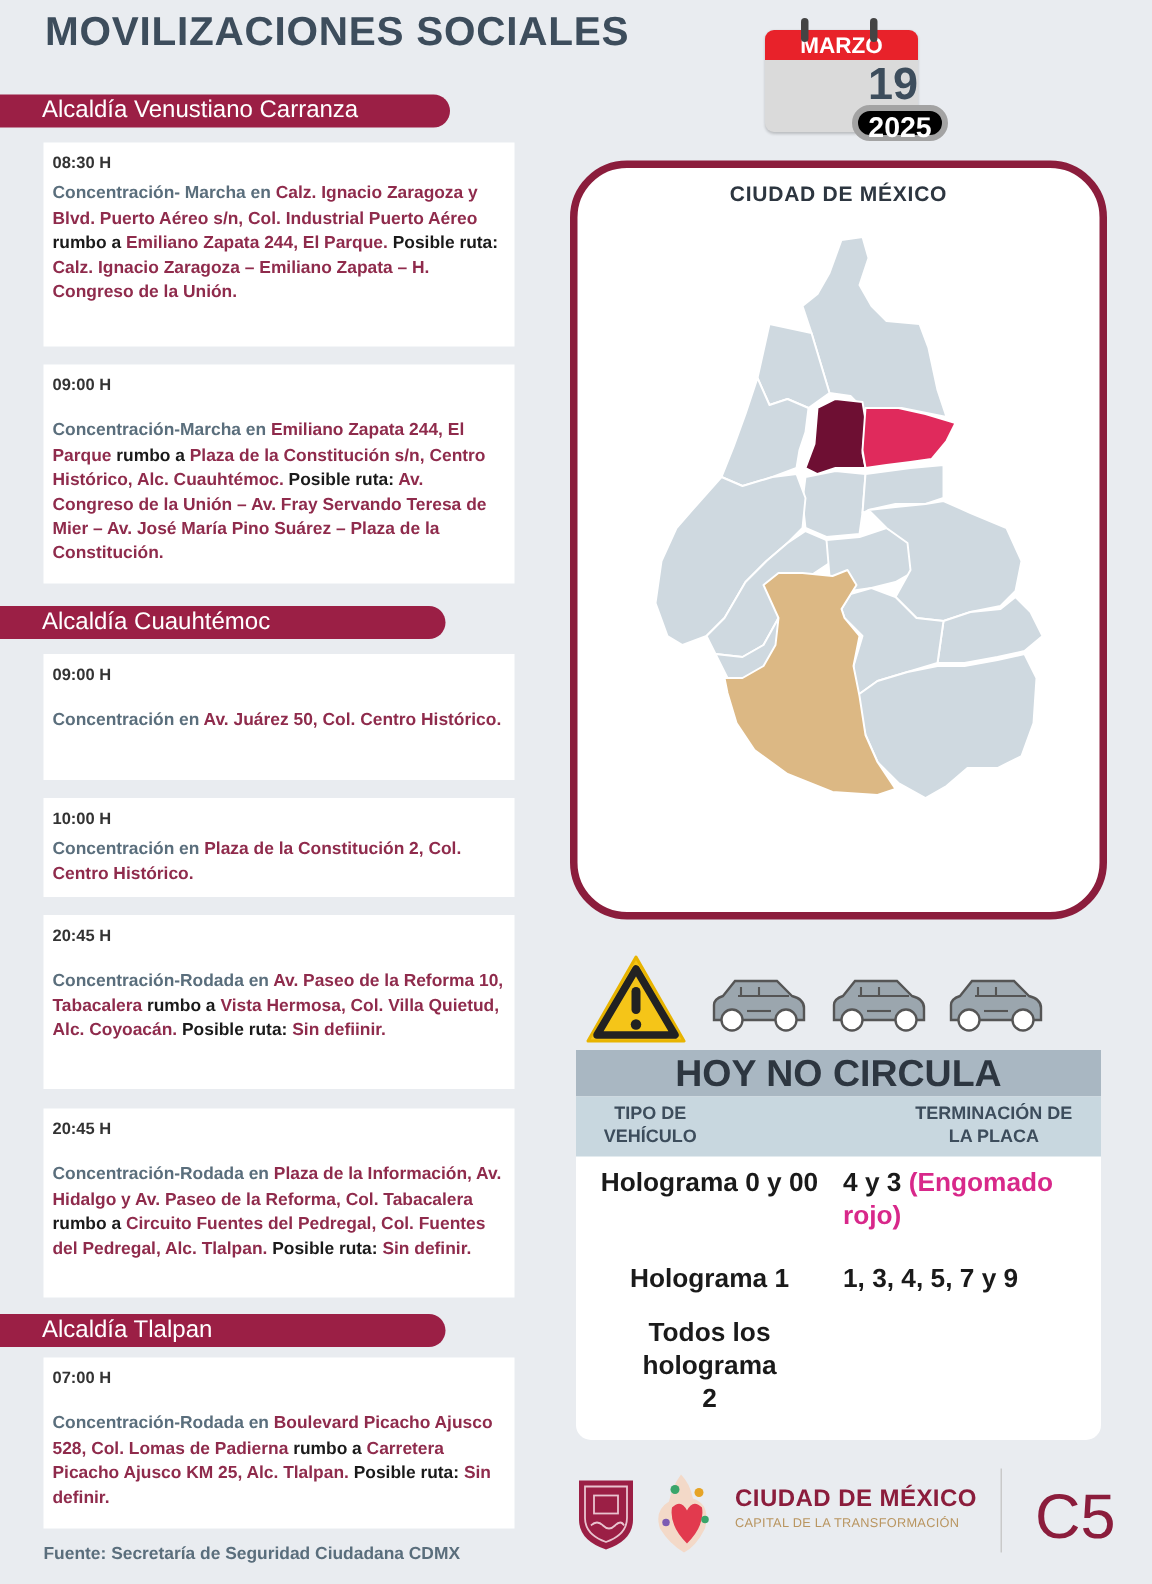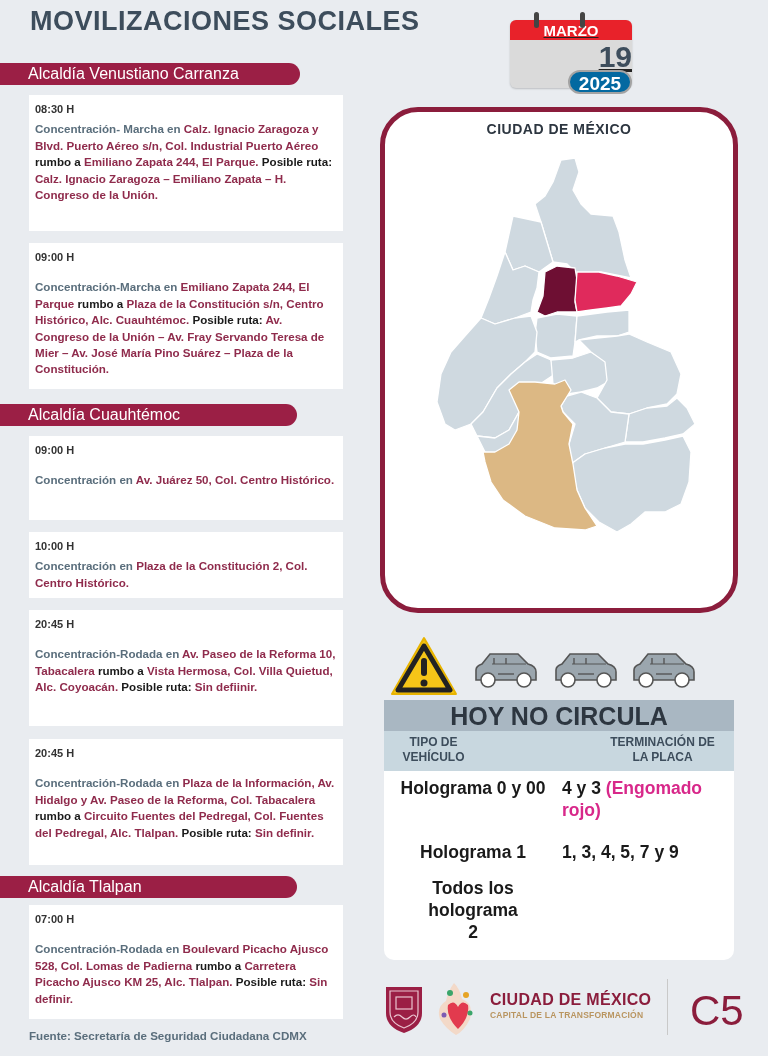--- a/index.html
+++ b/index.html
@@ -10,35 +10,34 @@
     position: relative;
     color: #222;
   }
   .title {
     position: absolute; left: 30px; top: 6px;
     font-size: 27px; font-weight: bold; color: #3d4d5c;
     letter-spacing: 0.5px;
   }
   .calendar { position: absolute; left: 508px; top: 10px; width: 128px; height: 84px; }
   .cal-body {
-    position: absolute; left: 2px; top: 10px; width: 122px; height: 68px;
+    position: absolute; left: 2px; top: 10px; width: 102px; height: 68px;
     background: #dadada; border-radius: 6px; box-shadow: 0 1px 2px rgba(0,0,0,0.2);
     overflow: hidden;
-    text-decoration: underline;
   }
   .cal-top {
     height: 20px; background: #e8222a; color: #fff;
     font-size: 15px; font-weight: bold; text-align: center; line-height: 22px;
   }
   .cal-day { text-align: right; font-size: 30px; font-weight: bold; color: #3d4d5c; line-height: 34px; }
   .cal-ring { position: absolute; top: 2px; width: 5px; height: 16px; background: #444; border-radius: 3px; }
   .cal-year {
     position: absolute; left: 60px; top: 60px; width: 64px; height: 24px;
-    background: #0369a1; color: #fff; border-radius: 12px; font-size: 19px;
-    font-weight: bold; text-align: center; line-height: 24px; border: 2px solid #a3a3a3;
+    background: #000000; color: #fff; border-radius: 12px; font-size: 19px;
+    font-weight: bold; text-align: center; line-height: 24px; border: 4px solid #a3a3a3;
   }
   .section-header {
     position: absolute; left: 0; height: 22px;
     background: #9b1f45; color: #fff; border-radius: 0 12px 12px 0;
     font-size: 16px; line-height: 22px; padding-left: 28px;
   }
   .card {
     position: absolute; left: 29px; width: 314px; background: #fff;
     padding: 6px 6px 6px 6px; font-size: 11.6px; line-height: 16.4px;
   }
@@ -76,21 +75,21 @@
     font-size: 12px; font-weight: bold; color: #3d4d5c; text-align: center; line-height: 15px; gap: 36px;
   }
   .hnc-colhdr div { padding-top: 4px; }
   .hnc-row { display: flex; font-weight: bold; color: #1a1a1a; font-size: 17.5px; line-height: 22px; }
   .hnc-row .c1 { width: 178px; text-align: center; }
   .hnc-row .c2 { width: 172px; }
   .pink { color: #d8288a; }
   .logos { position: absolute; left: 384px; top: 975px; width: 380px; height: 64px; }
   .logo-cdmx-text { position: absolute; left: 106px; top: 16px; }
   .logo-cdmx-text .l1 { font-size: 16px; font-weight: bold; color: #8b1d3c; letter-spacing: 0.3px; }
-  .logo-cdmx-text .l2 { font-size: 8.5px; font-weight: bold; color: #b99560; letter-spacing: 0.2px; margin-top: 1px; }
+  .logo-cdmx-text .l2 { font-size: 8.5px; font-weight: normal; color: #b99560; letter-spacing: 0.2px; margin-top: 1px; }
   .logo-sep { position: absolute; left: 283px; top: 4px; width: 1px; height: 56px; background: #c9c9c9; }
   .logo-c5 { position: absolute; left: 306px; top: 12px; font-size: 42px; color: #8b1d3c; }
 </style>
 </head>
 <body>
 
 <div class="title">MOVILIZACIONES SOCIALES</div>
 
 <div class="calendar">
   <div class="cal-body">

